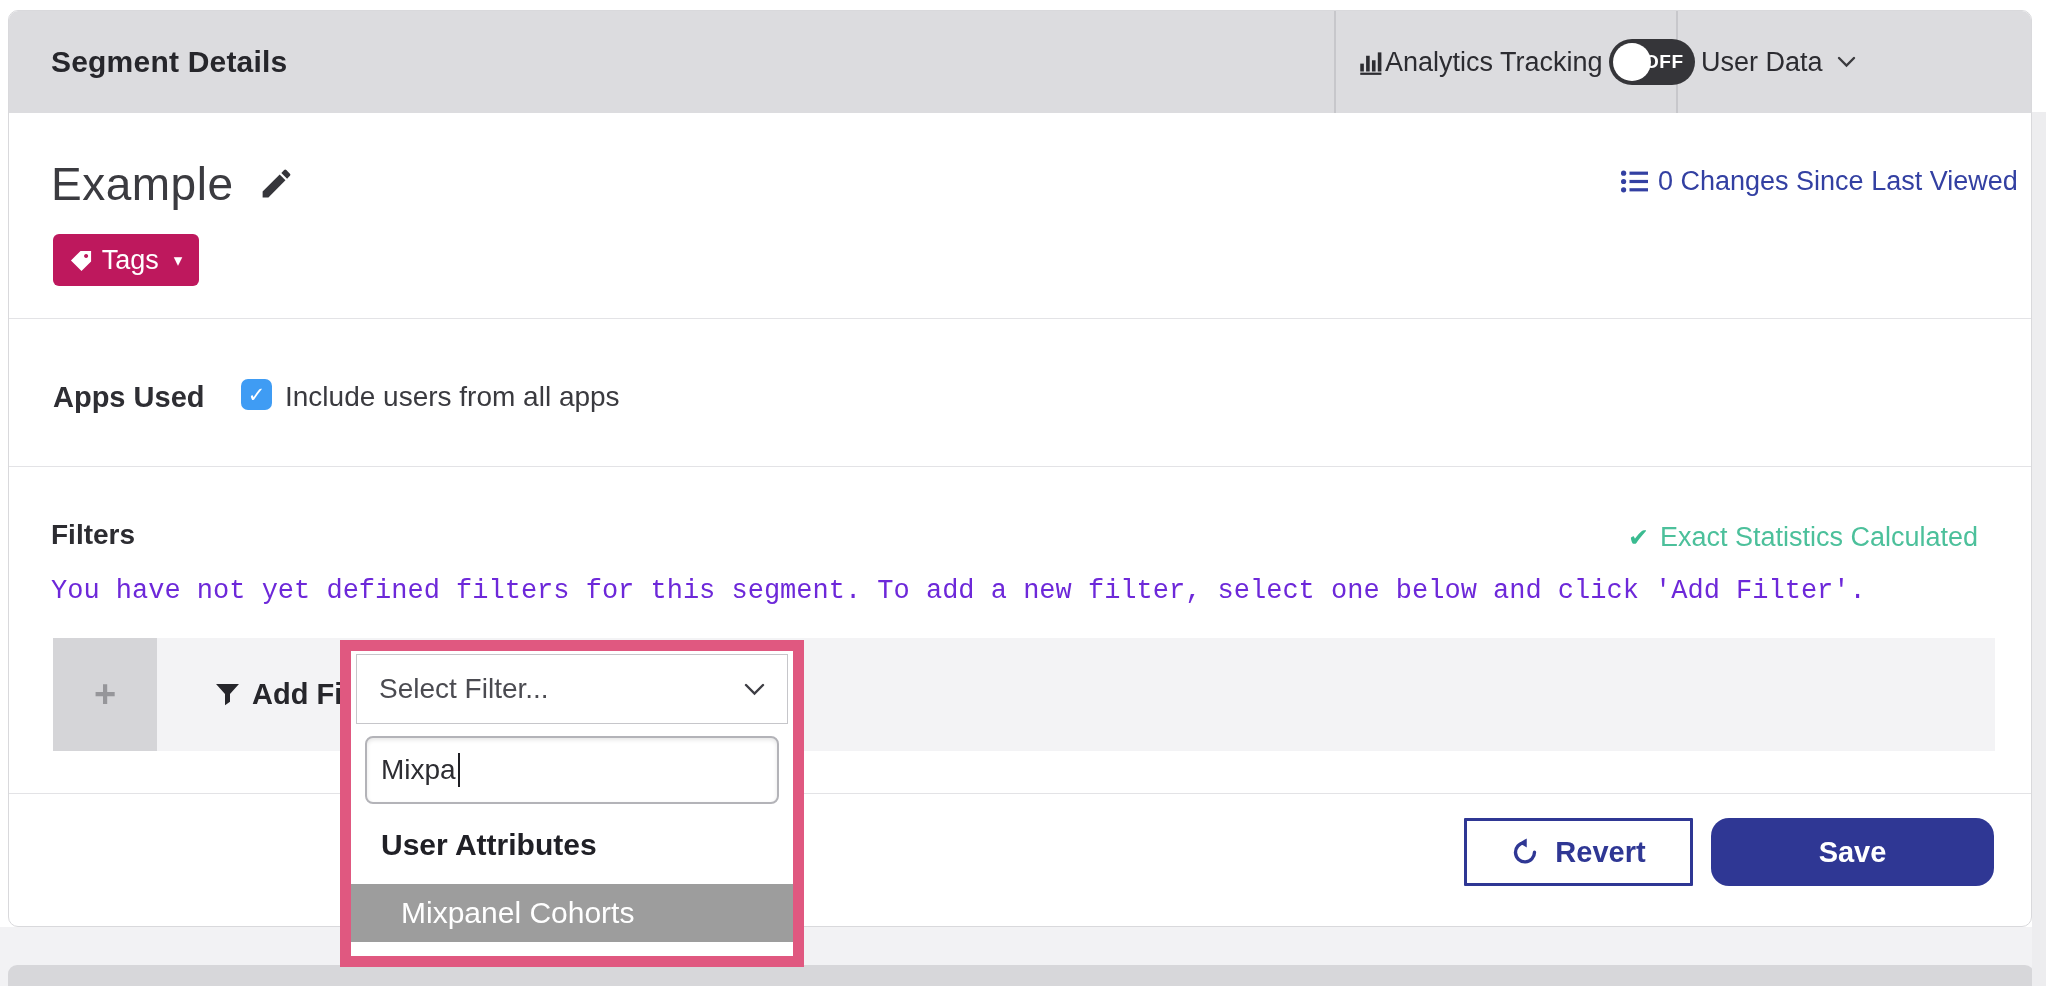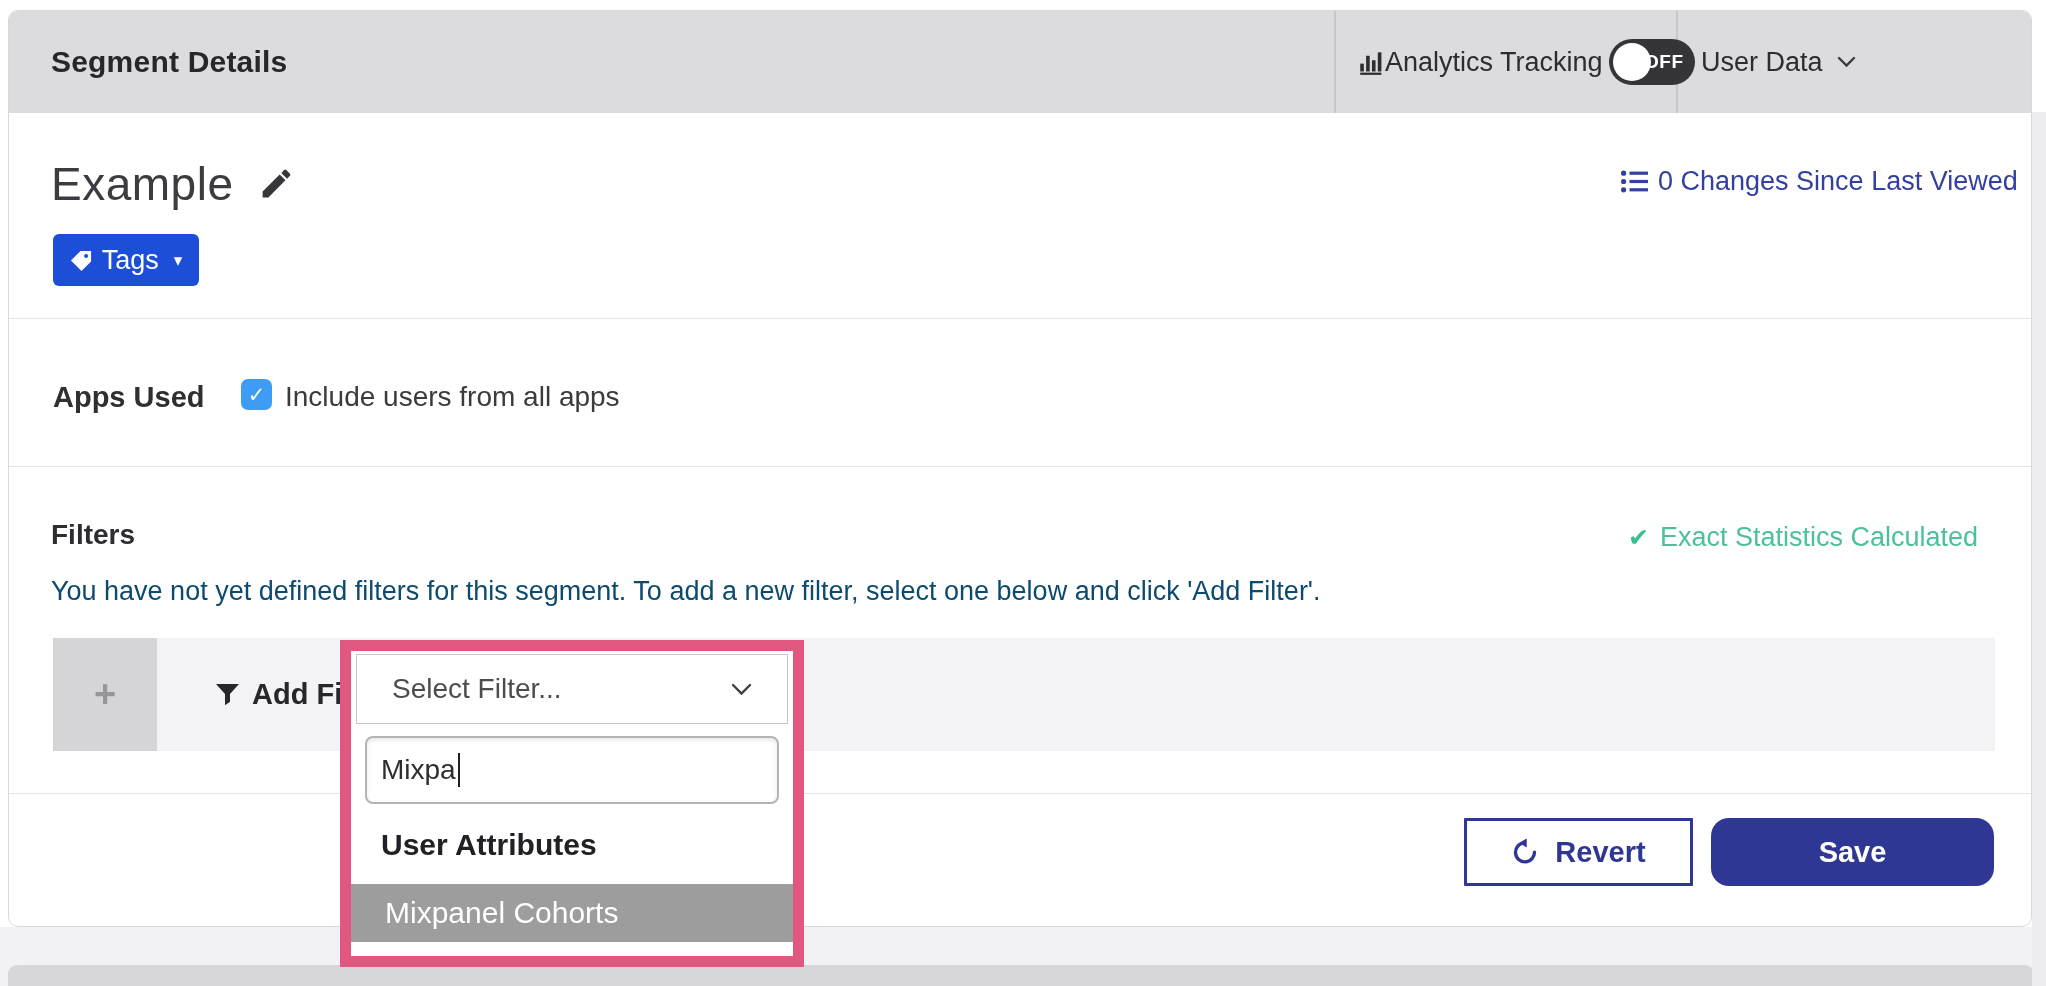--- a/index.html
+++ b/index.html
@@ -42,21 +42,21 @@
 
   
   .example-title { position:absolute; left:42px; top:146px; font-size:46px; font-weight:300; color:#3b3b40; letter-spacing:.5px; }
   .pencil { position:absolute; left:249px; top:154px; cursor:pointer; }
   .changes-link {
     position:absolute; left:1612px; top:155px; display:flex; align-items:center; gap:10px;
     color:#3340a2; font-size:27px; cursor:pointer;
   }
   .tags-btn {
     position:absolute; left:44px; top:223px; width:146px; height:52px;
-    background:#1d4ed8; border-radius:6px; color:#fff;
+    background:#be185d; border-radius:6px; color:#fff;
     display:flex; align-items:center; justify-content:center; gap:9px;
     font-size:27px; cursor:pointer;
   }
   .tags-caret { font-size:17px; margin-left:6px; line-height:1; }
 
   .divider { position:absolute; left:0; right:0; height:1px; background:#e3e3e6; }
 
   
   .apps-label { position:absolute; left:44px; top:370px; font-size:29px; font-weight:bold; color:#2e2e33; }
   .checkbox {
@@ -65,21 +65,21 @@
     display:flex; align-items:center; justify-content:center;
     font-size:21px; font-weight:bold; cursor:pointer;
   }
   .apps-include { position:absolute; left:276px; top:370px; font-size:28px; color:#3a3a3f; }
 
   
   .filters-label { position:absolute; left:42px; top:508px; font-size:28px; font-weight:600; color:#2c2c31; }
   .stats { position:absolute; left:1619px; top:511px; display:flex; align-items:center; gap:11px;
     color:#4cc09b; font-size:27px; }
   .stats .chk { color:#3abb90; font-size:25px; font-weight:bold; }
-  .helper { position:absolute; left:42px; top:565px; font-size:27px; color:#0c4a6e; }
+  .helper { position:absolute; left:42px; top:565px; font-size:27px; color:#6d28d9;font-family:Liberation Mono, monospace; }
 
   .filter-row {
     position:absolute; left:44px; top:627px; width:1942px; height:113px;
     background:#f3f3f5; display:flex; align-items:center;
   }
   .plus-cell {
     width:104px; height:113px; background:#d5d5d8; flex:none;
     display:flex; align-items:center; justify-content:center;
     font-size:38px; font-weight:bold; color:#96969a; cursor:pointer;
   }
@@ -106,34 +106,34 @@
   .scroll-strip { position:absolute; left:2032px; top:112px; width:14px; height:874px; background:#ededef; }
 
   
   .pink-frame {
     position:absolute; left:340px; top:640px; width:464px; height:327px;
     border:11px solid #e05880; background:#fff; z-index:10;
   }
   .dd-select {
     margin:3px 5px 0 5px; height:70px; border:1px solid #c6c6ca; background:#fff;
     display:flex; align-items:center; justify-content:space-between;
-    padding:0 35px; font-size:28px; color:#4b4b51; cursor:pointer;
+    padding:0 22px; font-size:28px; color:#4b4b51; cursor:pointer;
   }
   .dd-search {
     margin:12px 14px 0 14px; height:68px;
     border:2px solid #b3b3b8; border-radius:8px; background:#fff;
     box-shadow: inset 0 2px 4px rgba(0,0,0,0.10);
     display:flex; align-items:center; padding:0 14px;
     font-size:28px; color:#2d2d32; cursor:text;
   }
   .text-caret { display:inline-block; width:2px; height:34px; background:#1e1e23; margin-left:2px; }
   .dd-group { margin:24px 0 0 30px; font-size:30px; font-weight:bold; color:#202026; }
   .dd-option {
     margin-top:22px; height:58px; background:#9d9d9d; color:#fff;
-    font-size:30px; display:flex; align-items:center; padding-left:34px; cursor:pointer;
+    font-size:30px; display:flex; align-items:center; padding-left:50px; cursor:pointer;
   }
   svg { display:block; }
 </style>
 </head>
 <body>
 
 <div class="card">
 
   <div class="header-bar">
     <div class="hdr-title">Segment Details</div>

